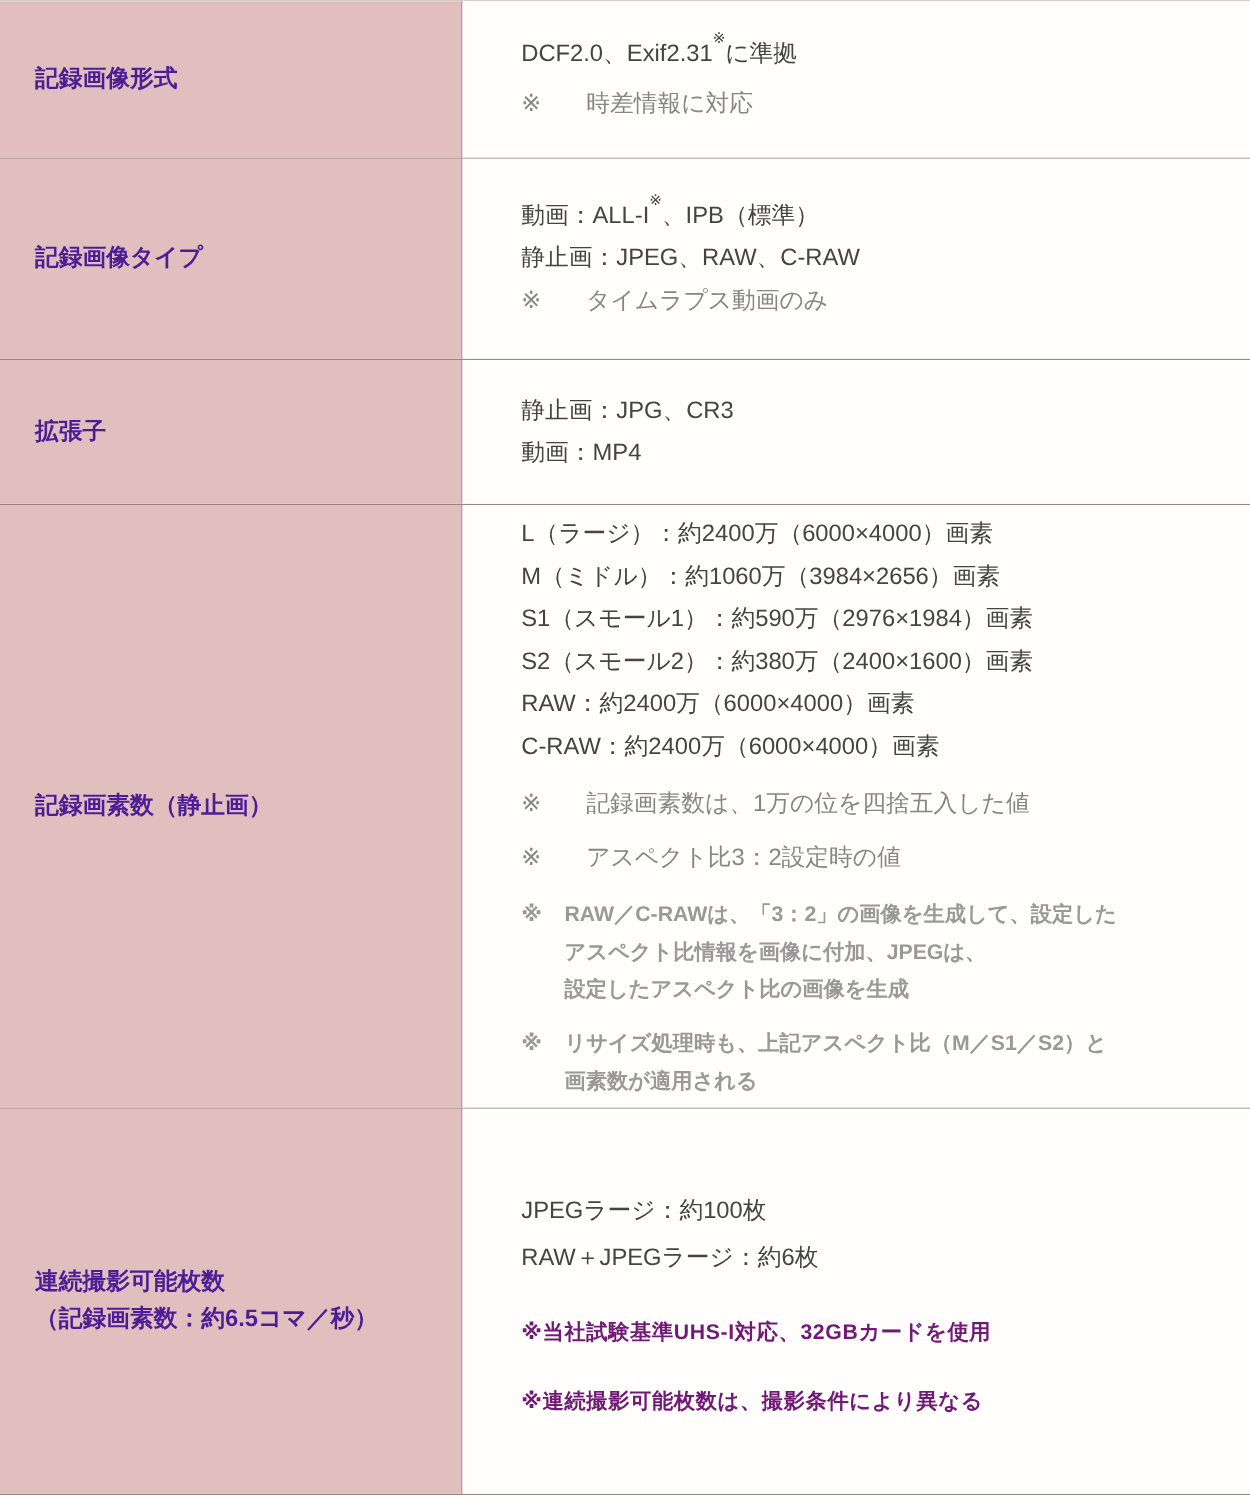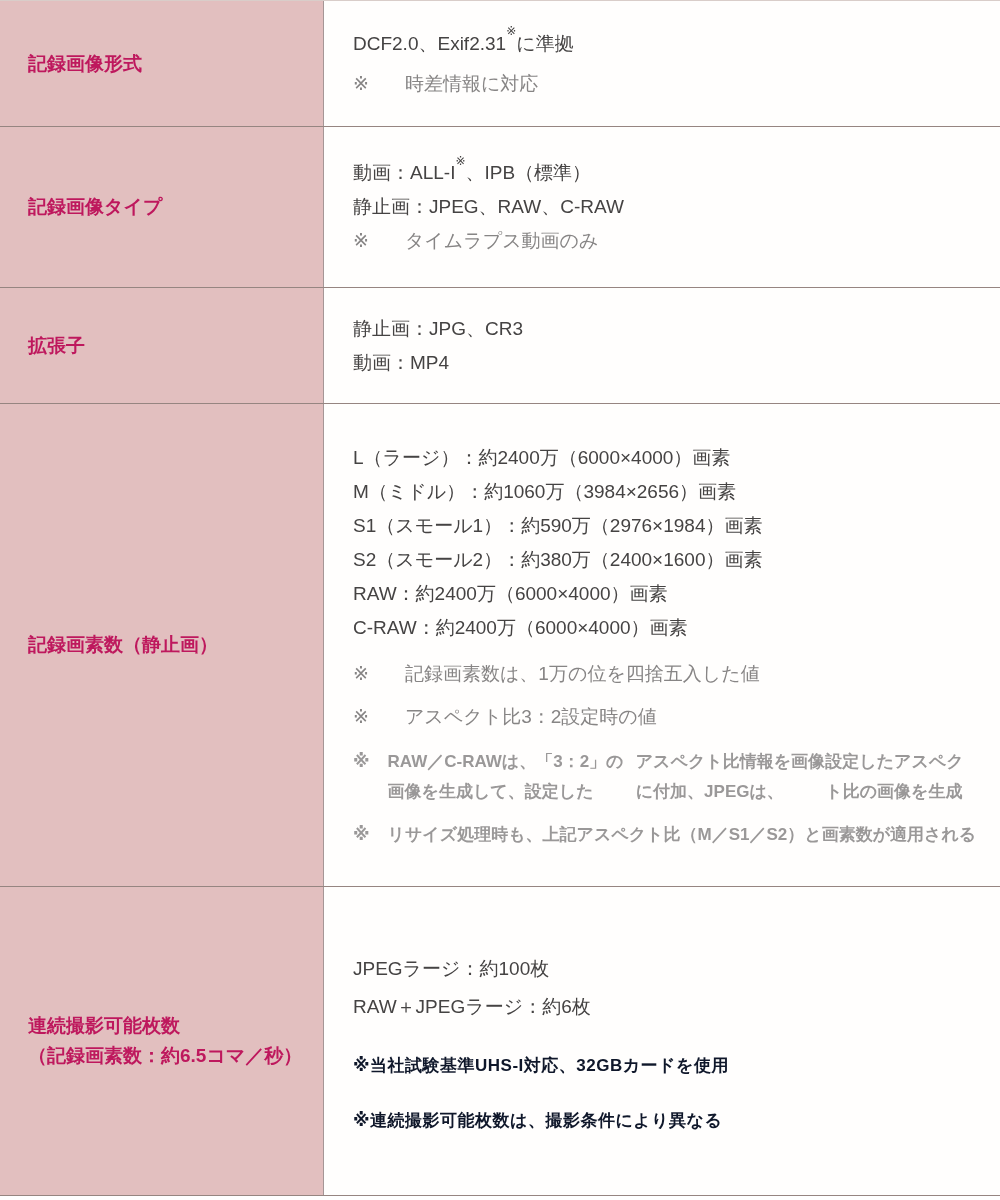--- a/index.html
+++ b/index.html
@@ -21,39 +21,39 @@
     border-bottom: 1px solid #968581;
     box-sizing: border-box;
   }
   .row.r1 { height: 126px; }
   .row.r2 { height: 161px; }
   .row.r3 { height: 116px; }
   .row.r4 { height: 483px; }
   .row.r5 { height: 309px; border-bottom: 1px solid #968581; }
   .cell { box-sizing: border-box; }
   .cell.label {
-    width: 324px;
+    width: 370px;
     background: #e2bfbf;
     border-right: 1px solid #a59696;
     display: flex;
     flex-direction: column;
     justify-content: center;
     padding: 0 18px 0 28px;
-    color: #be185d;
+    color: #4c1d95;
     font-weight: bold;
     font-size: 19px;
     line-height: 30px;
   }
   .cell.value {
     flex: 1;
     background: #fffefd;
     display: flex;
     flex-direction: column;
     justify-content: center;
-    padding: 10px 20px 10px 29px;
+    padding: 10px 20px 10px 47px;
     color: #454343;
     font-size: 19px;
   }
   .main-line { line-height: 34px; white-space: nowrap; }
   .r5 .main-line { line-height: 38px; }
   sup.ref {
     font-size: 12px;
     position: relative;
     top: -7px;
     line-height: 0;
@@ -73,24 +73,24 @@
   
   .note-bold {
     display: flex;
     color: #9a9898;
     font-weight: bold;
     font-size: 17px;
     line-height: 30px;
     margin-top: 13px;
   }
   .note-bold .marker { margin-right: 18px; flex: 0 0 auto; }
-  .note-bold .nb-lines { display: flex; flex-direction: row; }
+  .note-bold .nb-lines { display: flex; flex-direction: column; }
   
   .note-footer {
-    color: #0f172a;
+    color: #701a75;
     font-weight: bold;
     font-size: 17px;
     line-height: 24px;
     letter-spacing: 0.5px;
     white-space: nowrap;
   }
   .note-footer.first { margin-top: 28px; }
   .note-footer.second { margin-top: 31px; }
   .label-line2 { white-space: nowrap; }
 </style>

